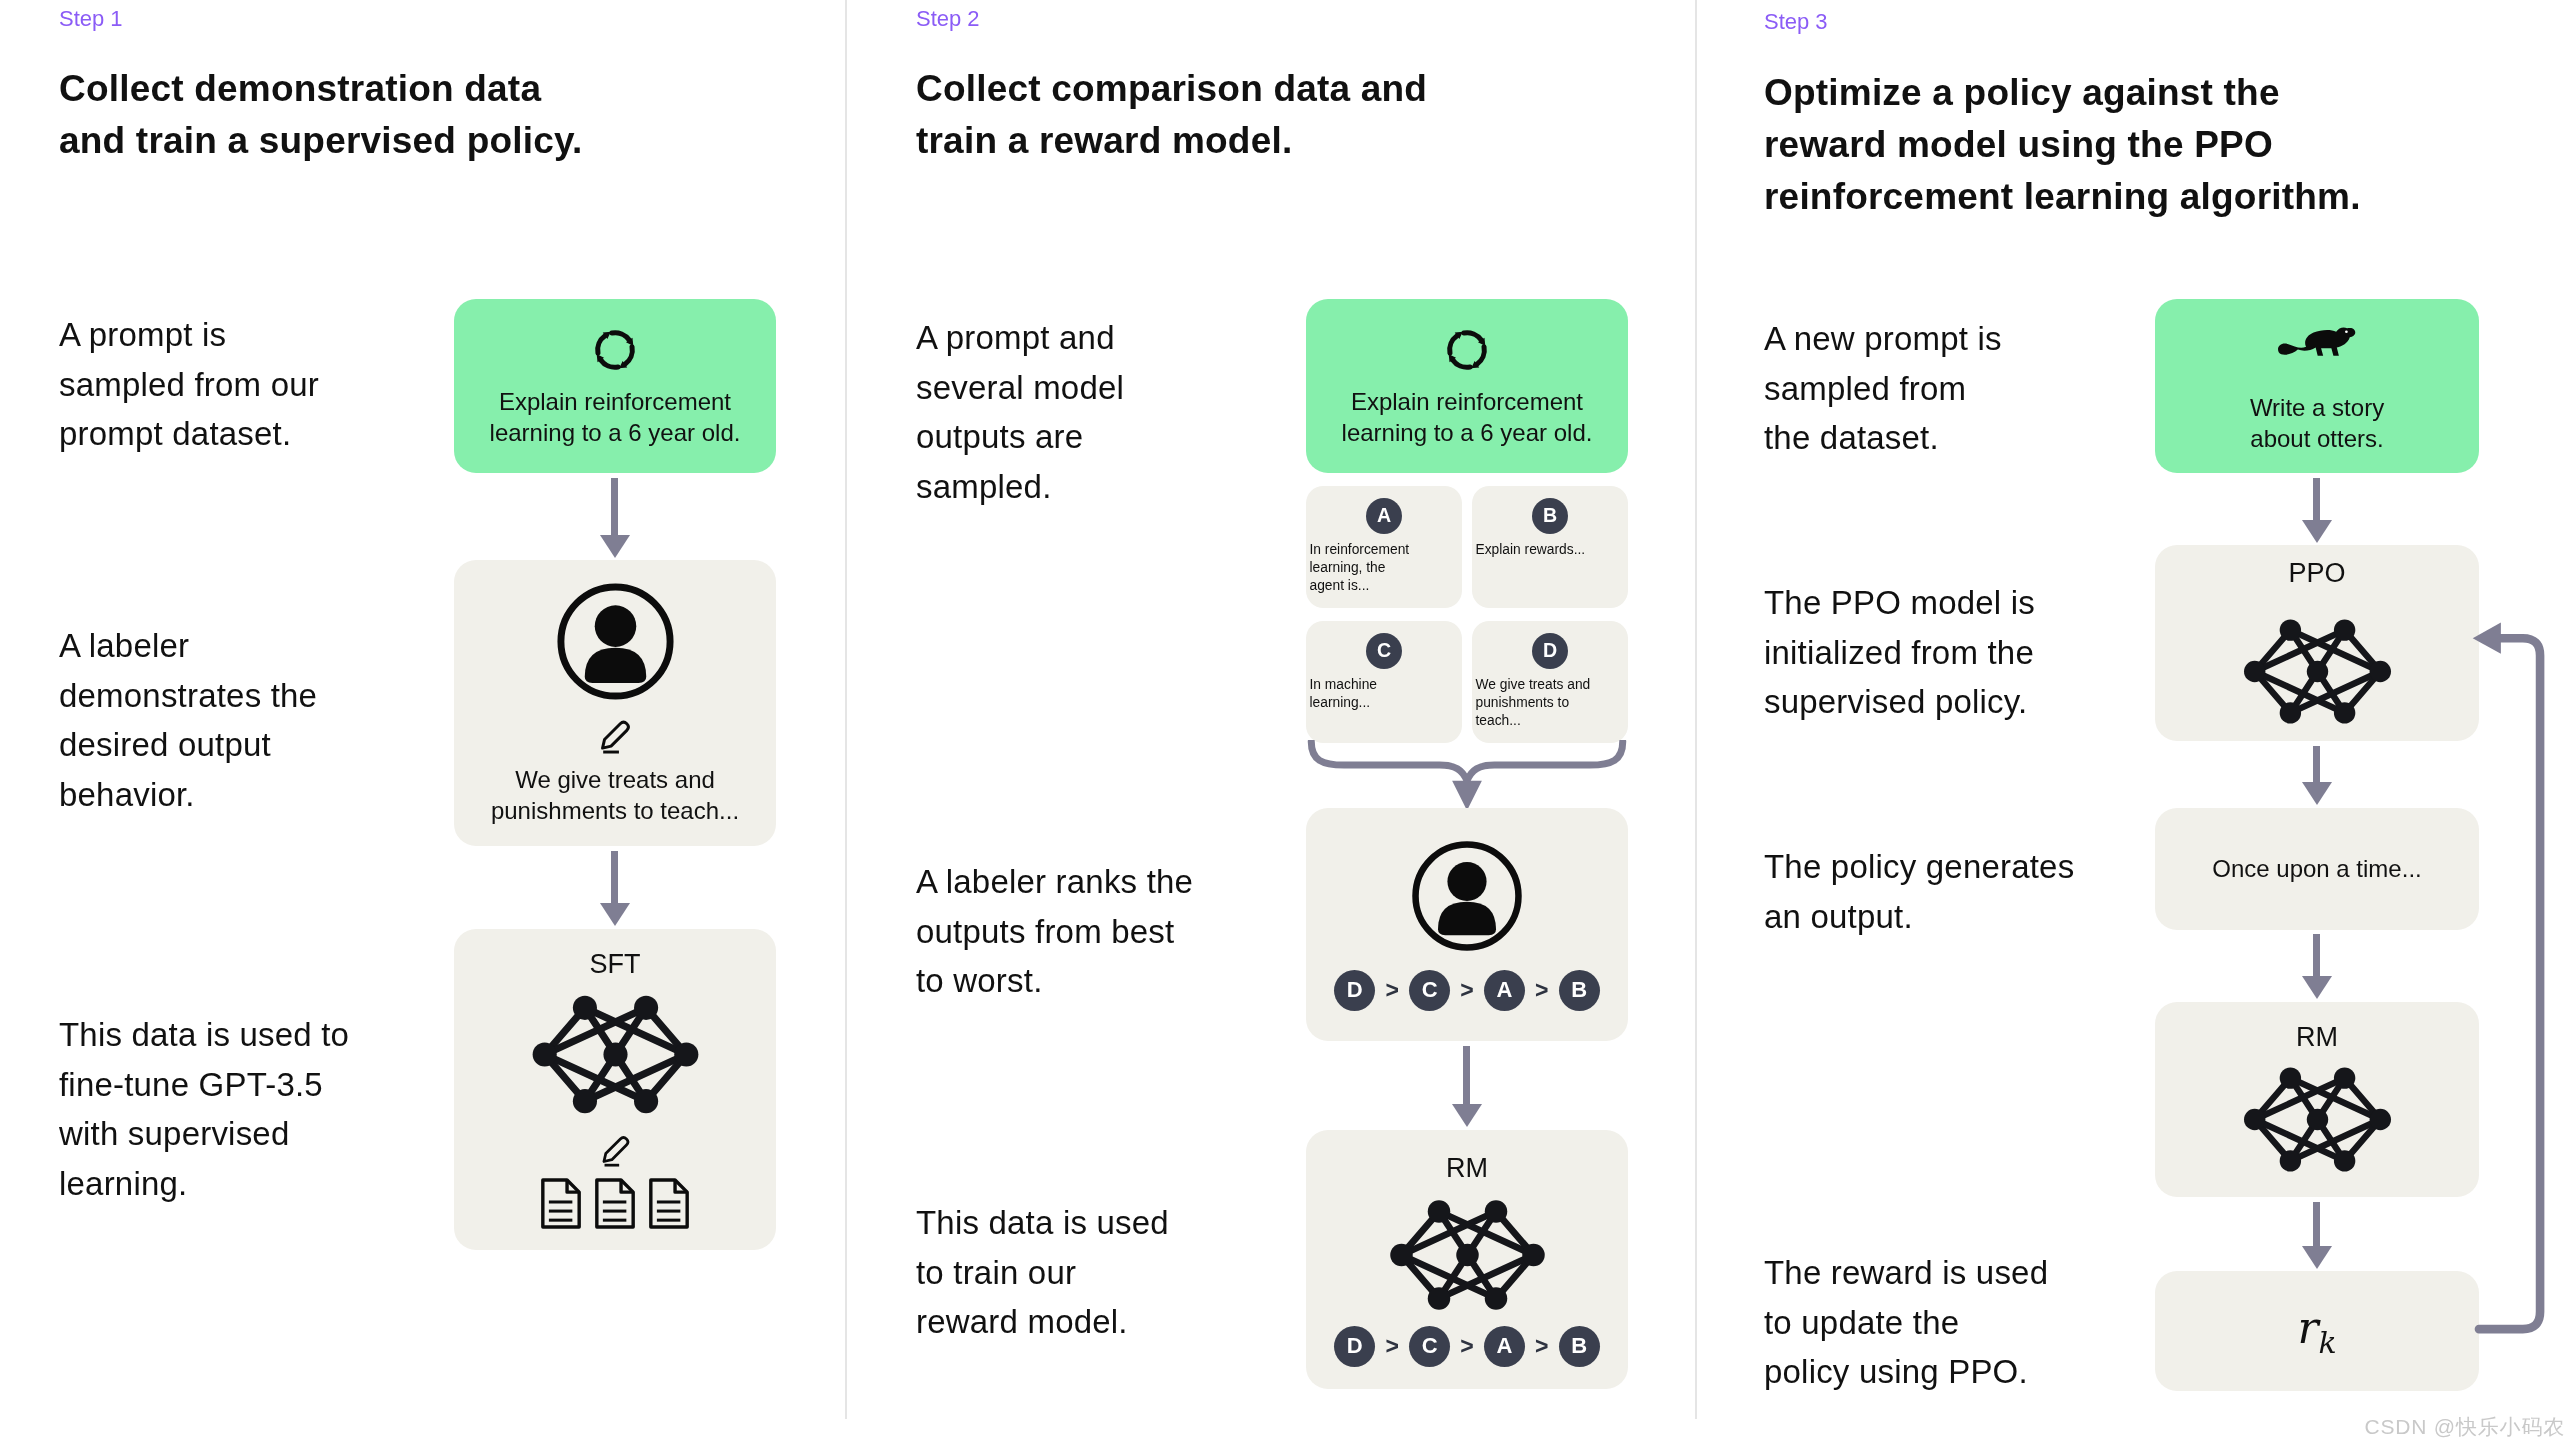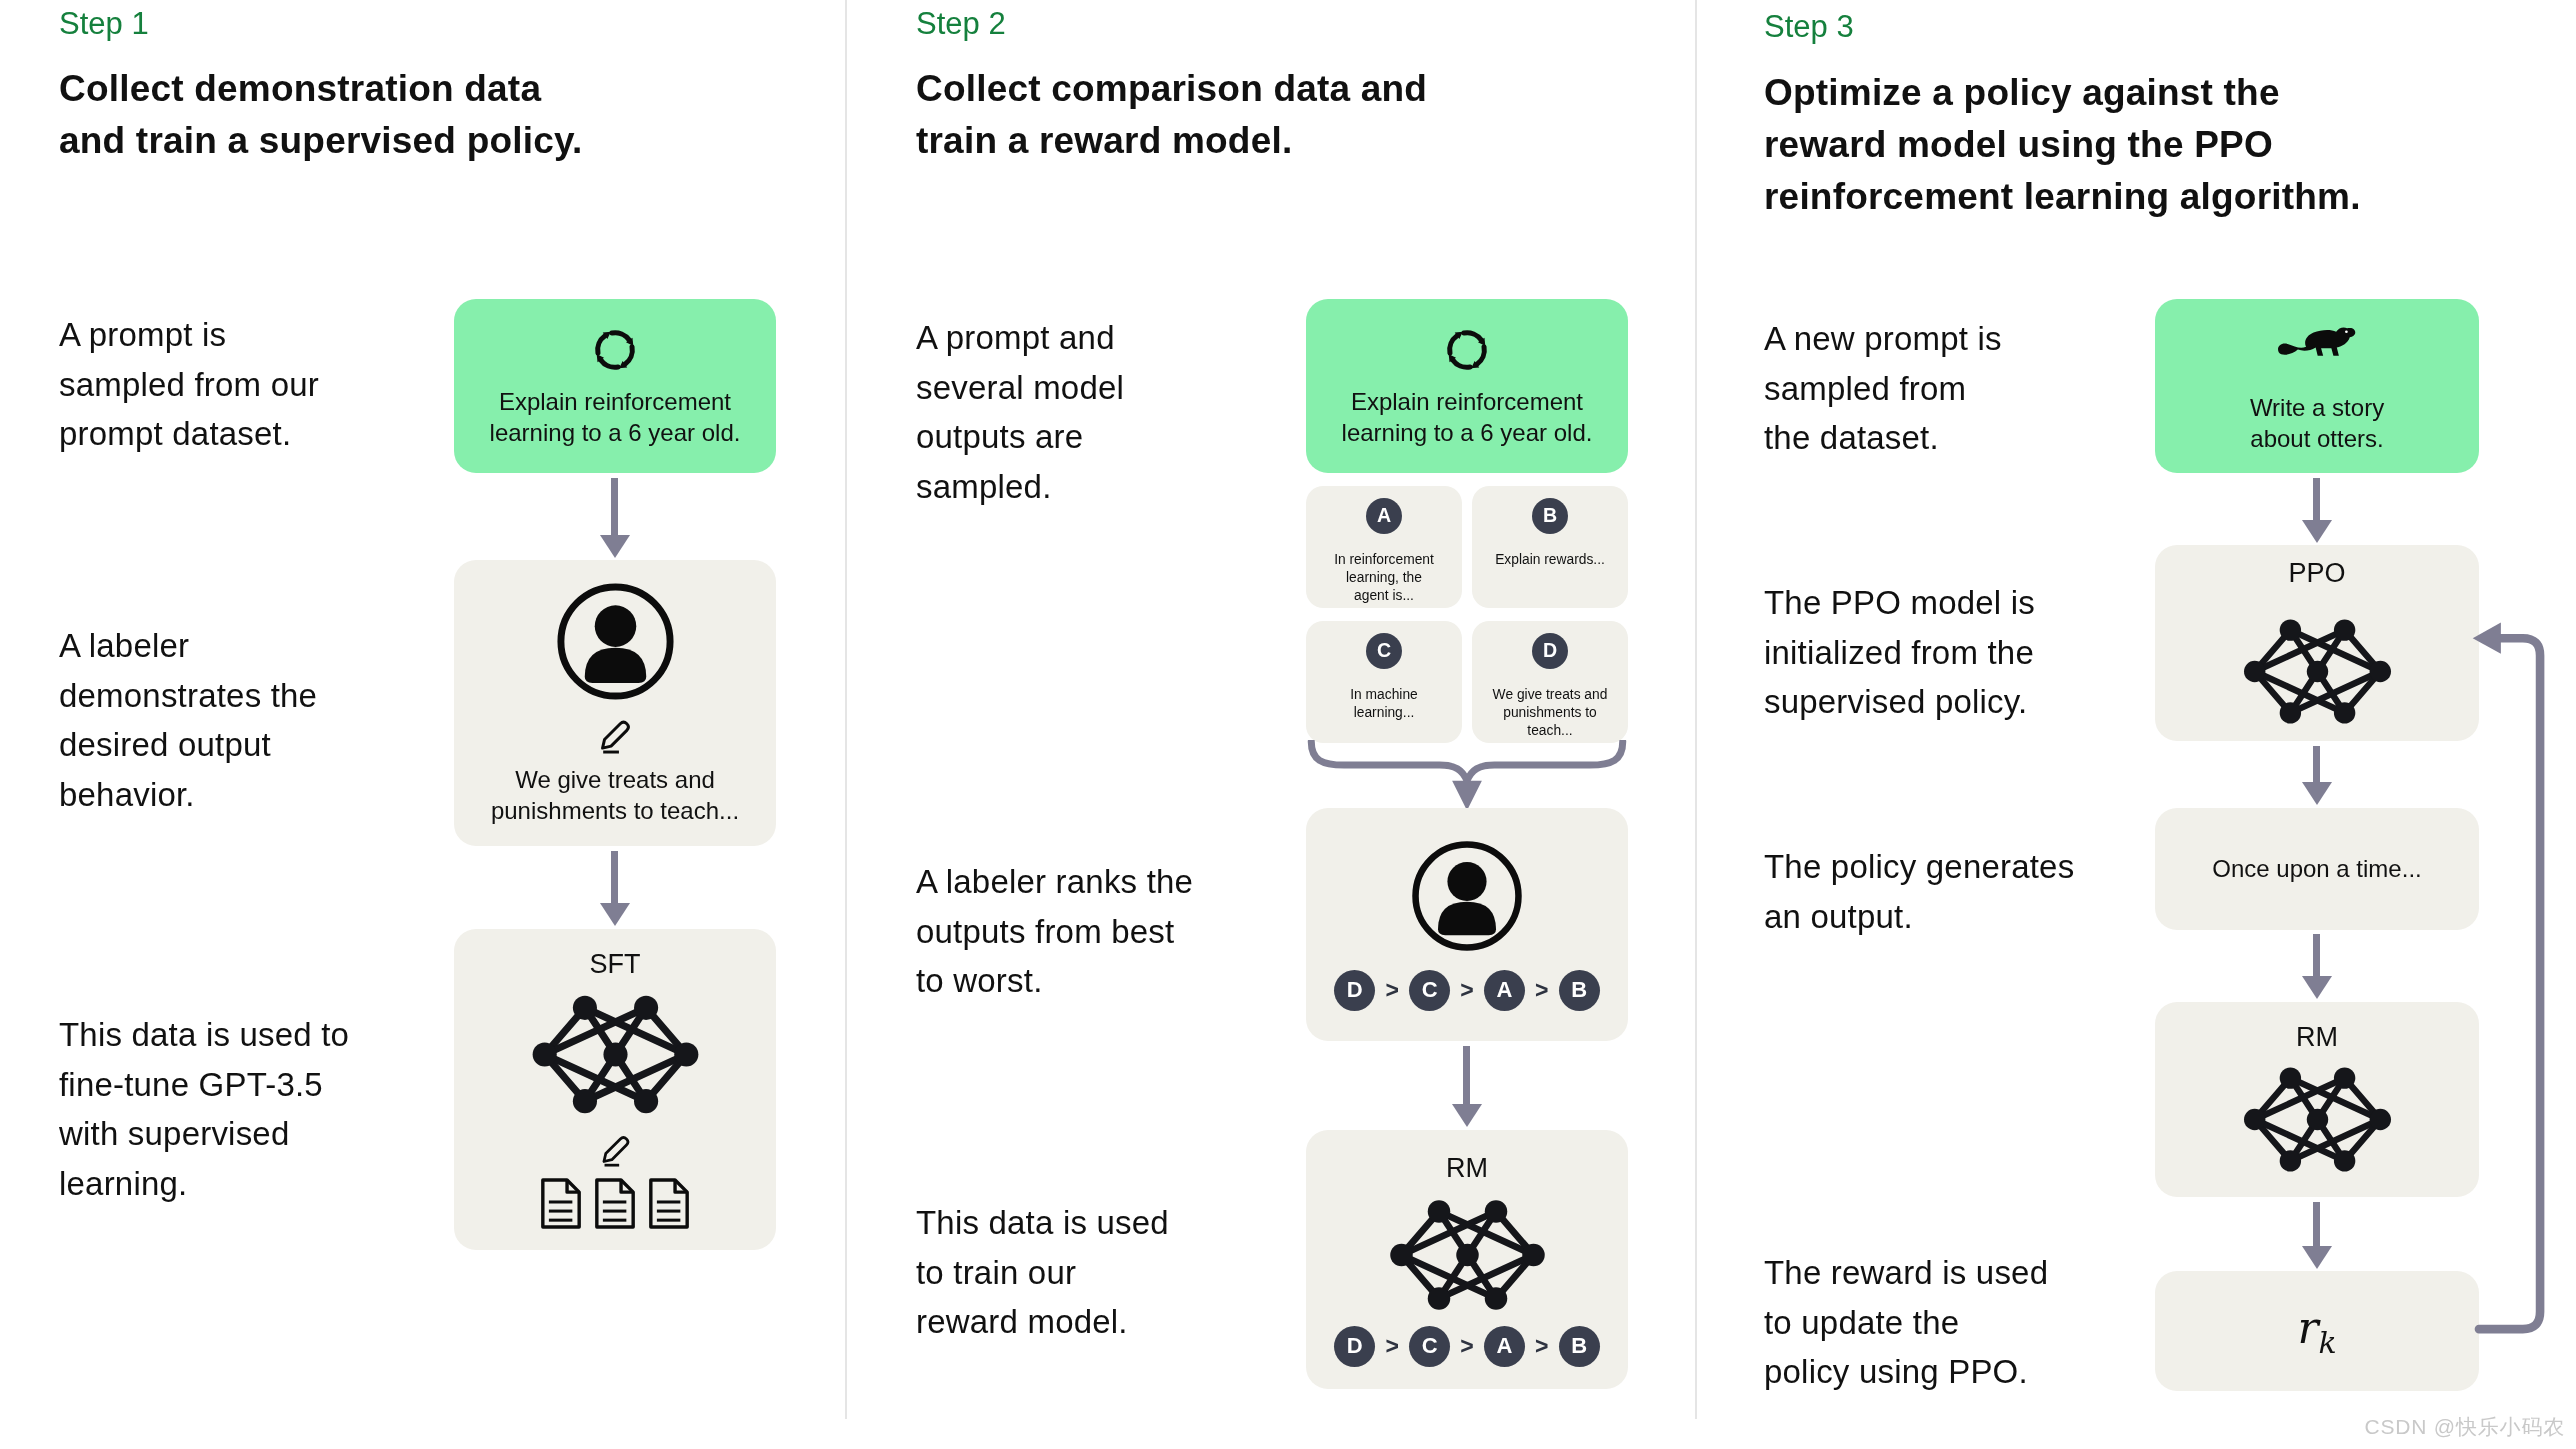--- a/index.html
+++ b/index.html
@@ -2,39 +2,39 @@
 <html style="font-size:12.6px"><head>
 <meta charset="utf-8">
 <style>
   html,body { margin:0; padding:0; background:#fff; }
   .canvas {
     position:relative; width:2576px; height:1449px; background:#ffffff;
     font-family:"Liberation Sans", sans-serif; color:#111111; overflow:hidden;
   }
   .divider { position:absolute; top:0; width:2.4px; height:1419px; background:#e5e5e5; }
 
-  .step-label { position:absolute; margin:0; font-size:31px; font-weight:400; color:#15803d; }
+  .step-label { position:absolute; margin:0; font-size:22px; font-weight:400; color:#8b5cf6; }
   .title { position:absolute; margin:0; font-size:37px; font-weight:700; line-height:1.4; letter-spacing:0.2px; }
   .body { position:absolute; margin:0; font-size:33px; line-height:1.5; letter-spacing:0.2px; }
   .pre { white-space:pre-line; }
 
   .box { position:absolute; display:flex; flex-direction:column; align-items:center;
          justify-content:center; text-align:center; border-radius:22px; }
   .green { background:#86efac; }
   .gray  { background:#f1f0ea; }
   .box-text { font-size:24px; line-height:1.3; color:#111; }
   .model-label { font-size:27px; color:#111; }
 
   .varrow { position:absolute; width:7px; background:#7f7e93; }
   .varrow::after { content:""; position:absolute; top:100%; left:50%; transform:translateX(-50%);
     border-left:15px solid transparent; border-right:15px solid transparent; border-top:23.6px solid #7f7e93; }
 
   .out-box { position:absolute; background:#f1f0ea; border-radius:17.3px;
              display:flex; flex-direction:column; align-items:center; padding-top:11.8px; }
-  .out-text { font-size:13.8px; line-height:1.3; text-align:center; margin-top:17px; width:149px; }
+  .out-text { font-size:13.8px; line-height:1.3; text-align:left; margin-top:7px; width:149px; }
 
   .chip { width:41px; height:41px; border-radius:50%; background:#3a3f4e; color:#fff;
           display:flex; align-items:center; justify-content:center; font-weight:700; font-size:22px; }
   .chip.small { width:36px; height:36px; font-size:19.6px; }
   .rank-row { display:flex; align-items:center; gap:10.2px; }
   .rank-sep { font-weight:700; font-size:23px; color:#2e3340; }
 
   .rk { font-family:"DejaVu Serif", serif; font-style:italic; font-size:44px; color:#111; }
   .rk sub { font-size:30px; }
 

